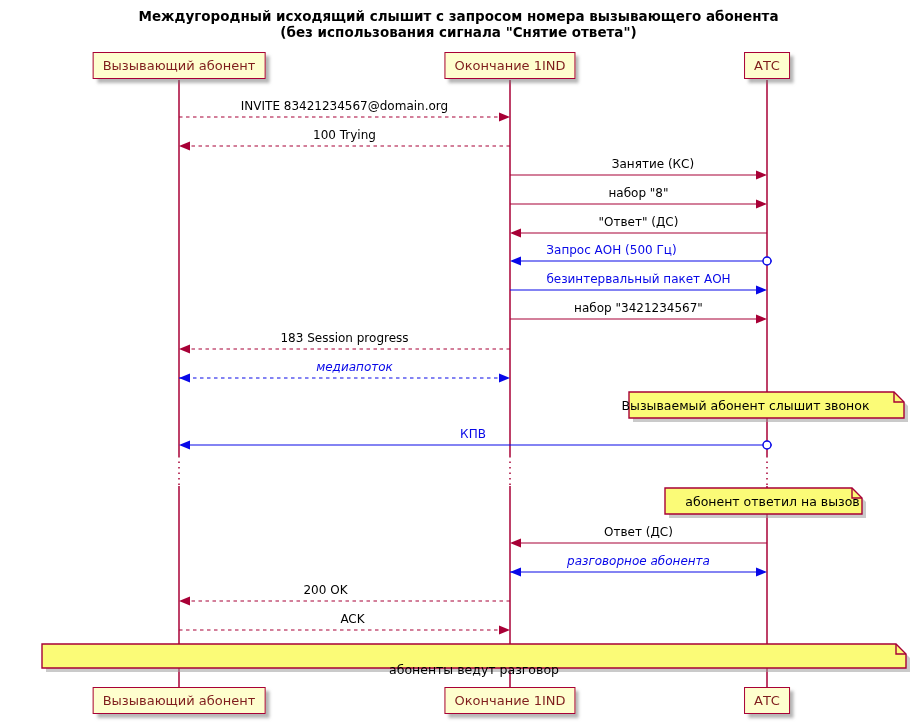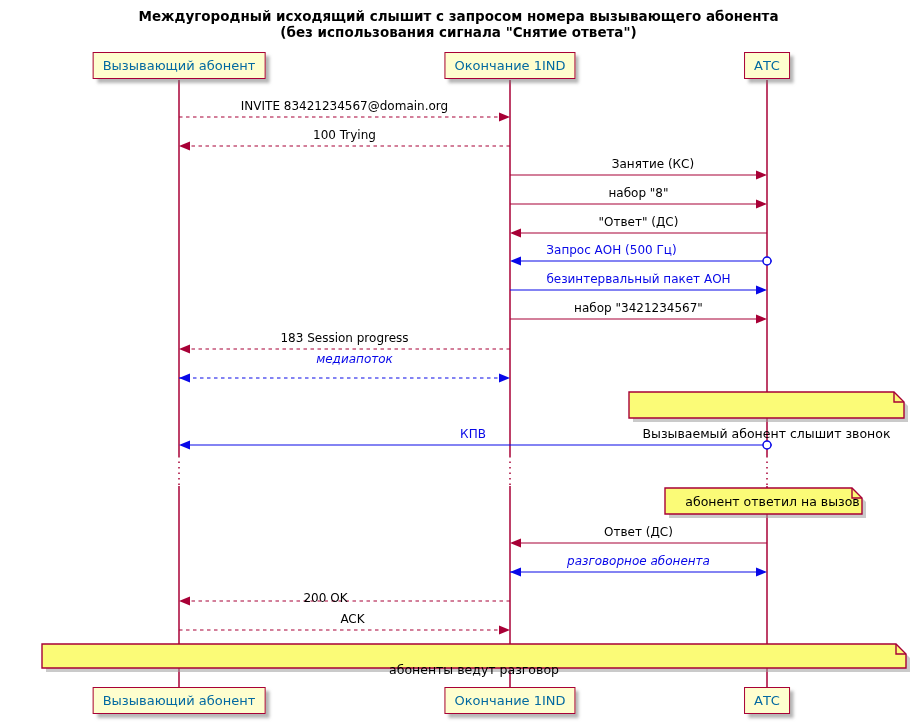--- a/index.html
+++ b/index.html
@@ -9,21 +9,21 @@
   }
   .title{
     position:absolute;left:0;top:8px;width:917px;text-align:center;
     font-size:13.5px;font-weight:bold;color:#000;line-height:16px;
   }
   #overlay{position:absolute;left:0;top:0;width:917px;height:726px;}
   .actor-box{
     position:absolute;transform:translateX(-50%);
     background:#FEFECE;border:1.6px solid #A80036;
     box-shadow:4px 4px 3px rgba(120,120,120,0.55);
-    font-size:13px;color:#0369a1;padding:5px 9px;white-space:nowrap;
+    font-size:13px;color:#7f1d1d;padding:5px 9px;white-space:nowrap;
     line-height:15px;
     text-align:right;
   }
   .msg-label{
     position:absolute;text-align:center;font-size:12px;color:#000;
     line-height:14px;white-space:nowrap;
   }
   .msg-label.blue{color:#0808E8;}
   .msg-label.italic{font-style:italic;}
   .note-label{
@@ -96,27 +96,27 @@
   <div id="nodes">
       <div class="msg-label" style="left: 179px; width: 331px; top: 99px;">INVITE 83421234567@domain.org</div>
       <div class="msg-label" style="left: 179px; width: 331px; top: 128px;">100 Trying</div>
       <div class="msg-label" style="left: 510px; width: 286px; top: 157px;">Занятие (КС)</div>
       <div class="msg-label" style="left: 510px; width: 257px; top: 186px;">набор "8"</div>
       <div class="msg-label" style="left: 510px; width: 257px; top: 215px;">"Ответ" (ДС)</div>
       <div class="msg-label blue" style="left: 510px; width: 203px; top: 243px;">Запрос АОН (500 Гц)</div>
       <div class="msg-label blue" style="left: 510px; width: 257px; top: 272px;">безинтервальный пакет АОН</div>
       <div class="msg-label" style="left: 510px; width: 257px; top: 301px;">набор "3421234567"</div>
       <div class="msg-label" style="left: 179px; width: 331px; top: 331px;">183 Session progress</div>
-      <div class="msg-label blue italic" style="left: 179px; width: 351px; top: 352px;">медиапоток</div>
+      <div class="msg-label blue italic" style="left: 179px; width: 351px; top: 360px;">медиапоток</div>
       <div class="msg-label blue" style="left: 179px; width: 588px; top: 427px;">КПВ</div>
       <div class="msg-label" style="left: 510px; width: 257px; top: 525px;">Ответ (ДС)</div>
       <div class="msg-label blue italic" style="left: 510px; width: 257px; top: 554px;">разговорное абонента</div>
-      <div class="msg-label" style="left: 179px; width: 293px; top: 583px; margin-top: 8px;">200 OK</div>
+      <div class="msg-label" style="left: 179px; width: 293px; top: 583px;">200 OK</div>
       <div class="msg-label" style="left: 179px; width: 331px; top: 612px; padding-left: 8px;">ACK</div>
-      <div class="note-label" style="left: 629px; width: 275px; top: 397.5px; margin-top: 28px;">Вызываемый абонент слышит звонок</div>
+      <div class="note-label" style="left: 608px; width: 275px; top: 397.5px;">Вызываемый абонент слышит звонок</div>
       <div class="note-label" style="left: 674px; width: 197px; top: 493.5px;">абонент ответил на вызов</div>
       <div class="note-label" style="left: 42px; width: 864px; top: 648.5px; margin-top: 13px;">абоненты ведут разговор</div>
       <div class="actor-box" style="left: 179px; top: 52px;">Вызывающий абонент</div>
       <div class="actor-box" style="left: 179px; top: 687px;">Вызывающий абонент</div>
       <div class="actor-box" style="left: 510px; top: 52px;">Окончание 1IND</div>
       <div class="actor-box" style="left: 510px; top: 687px;">Окончание 1IND</div>
       <div class="actor-box" style="left: 767px; top: 52px;">АТС</div>
       <div class="actor-box" style="left: 767px; top: 687px;">АТС</div>
     </div>
 </div>

